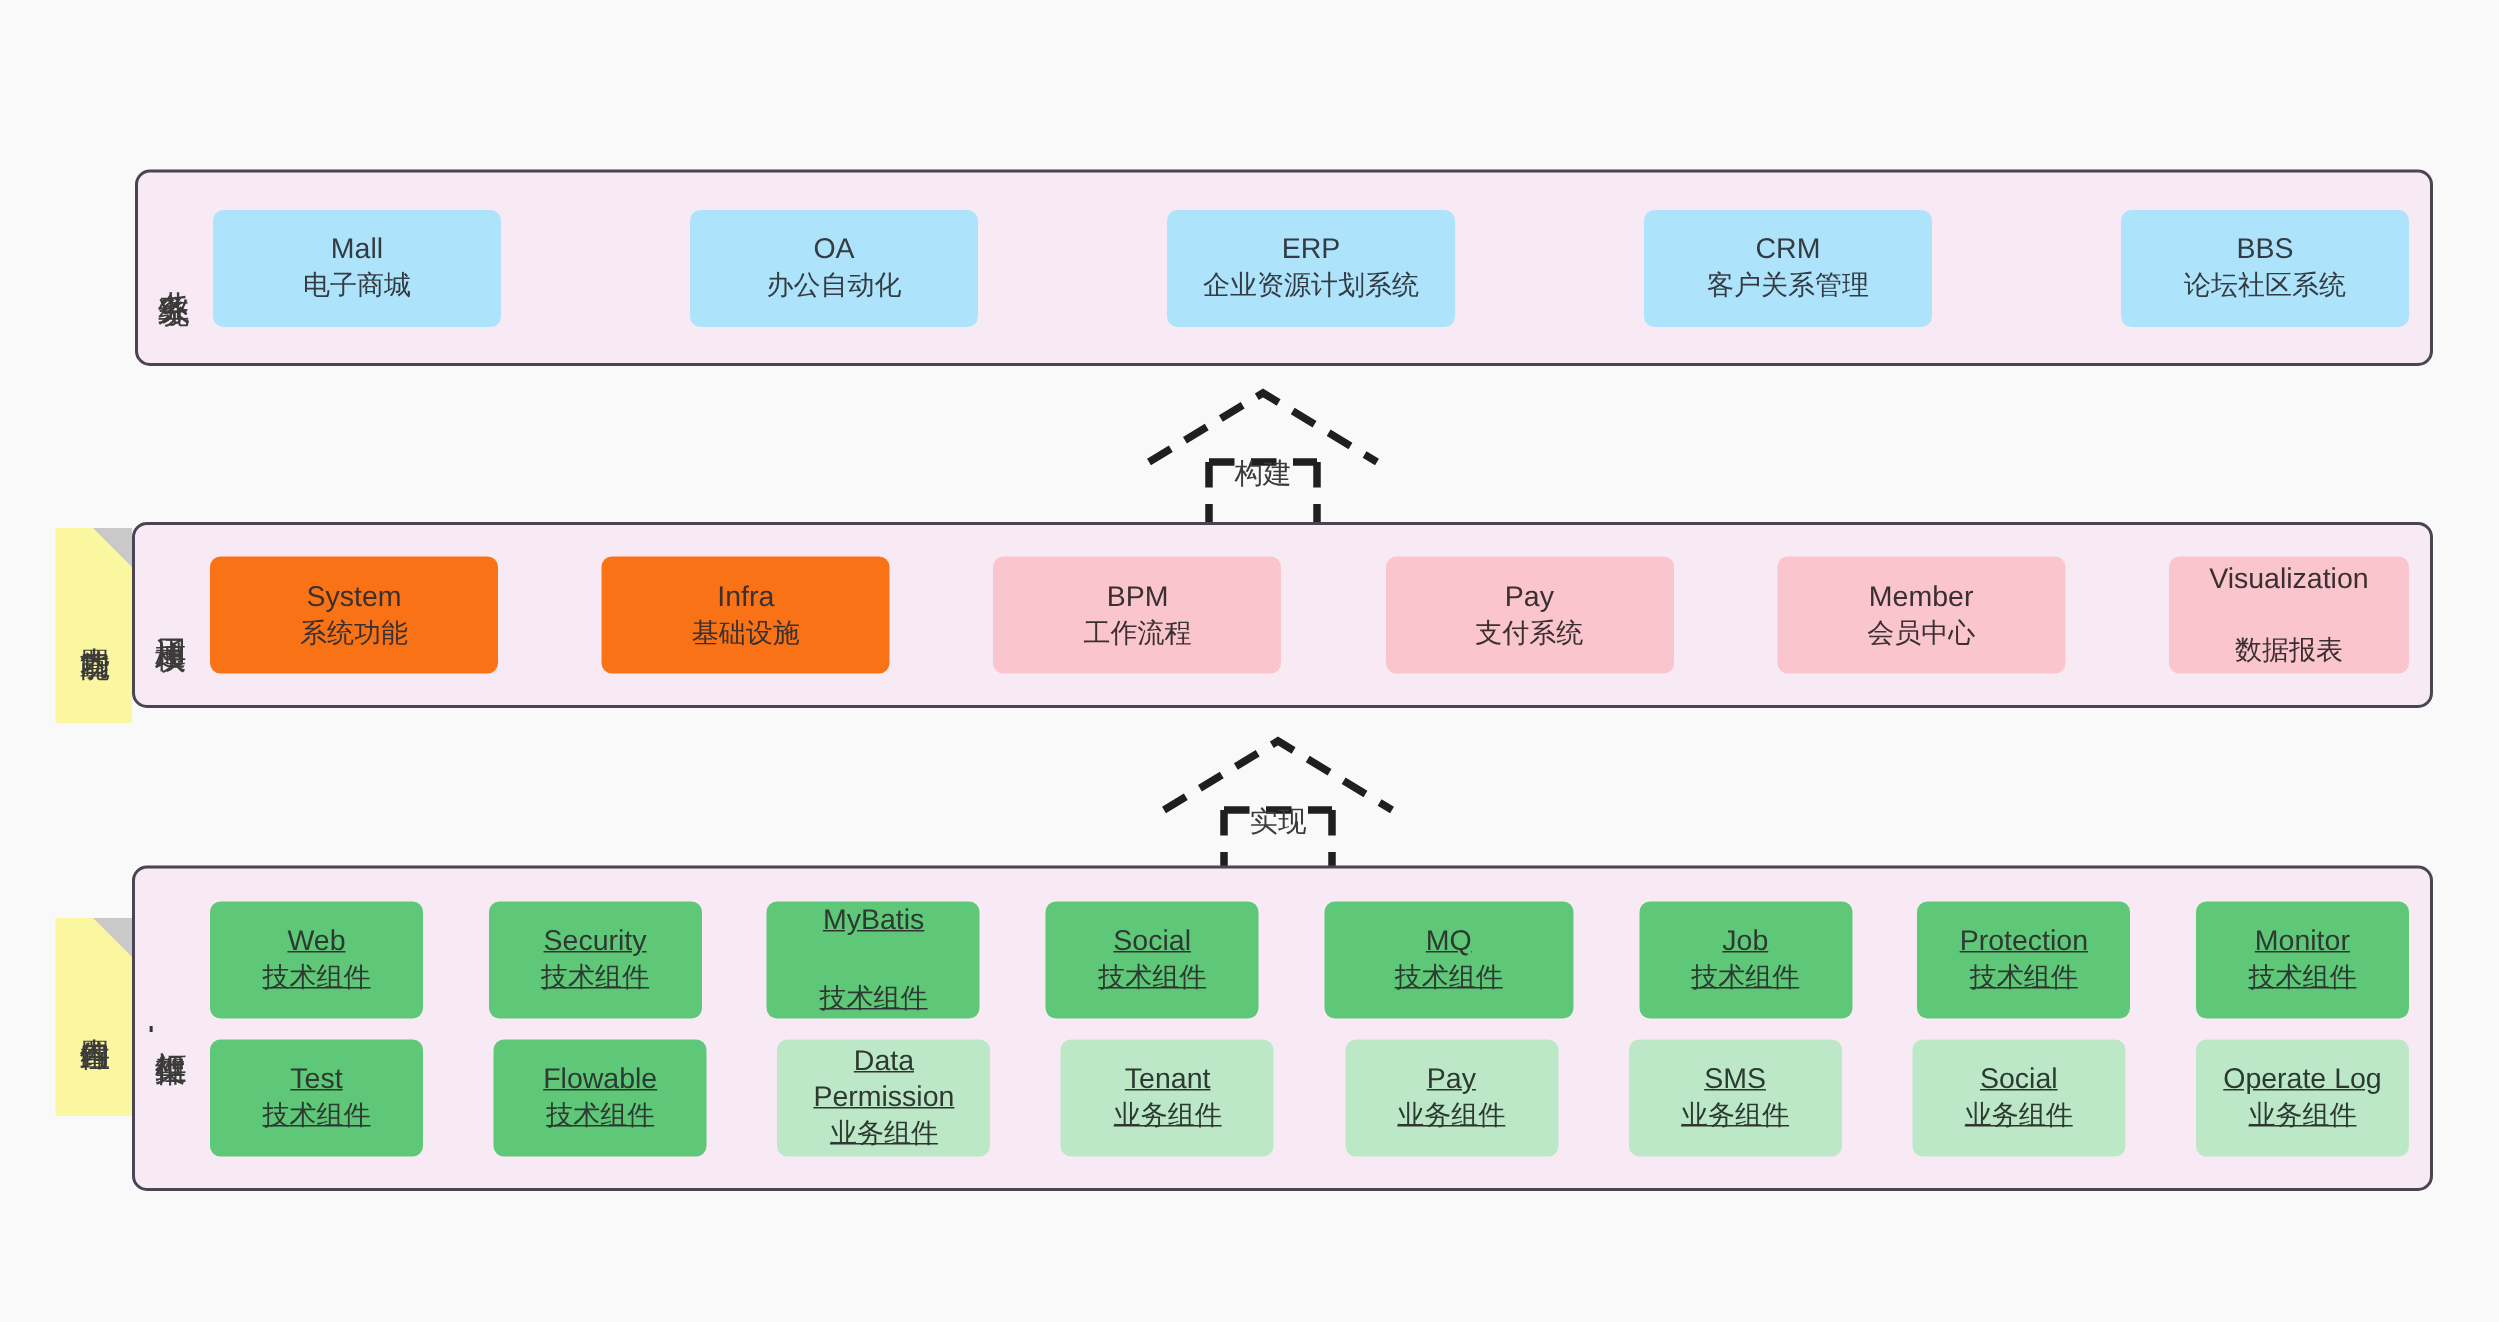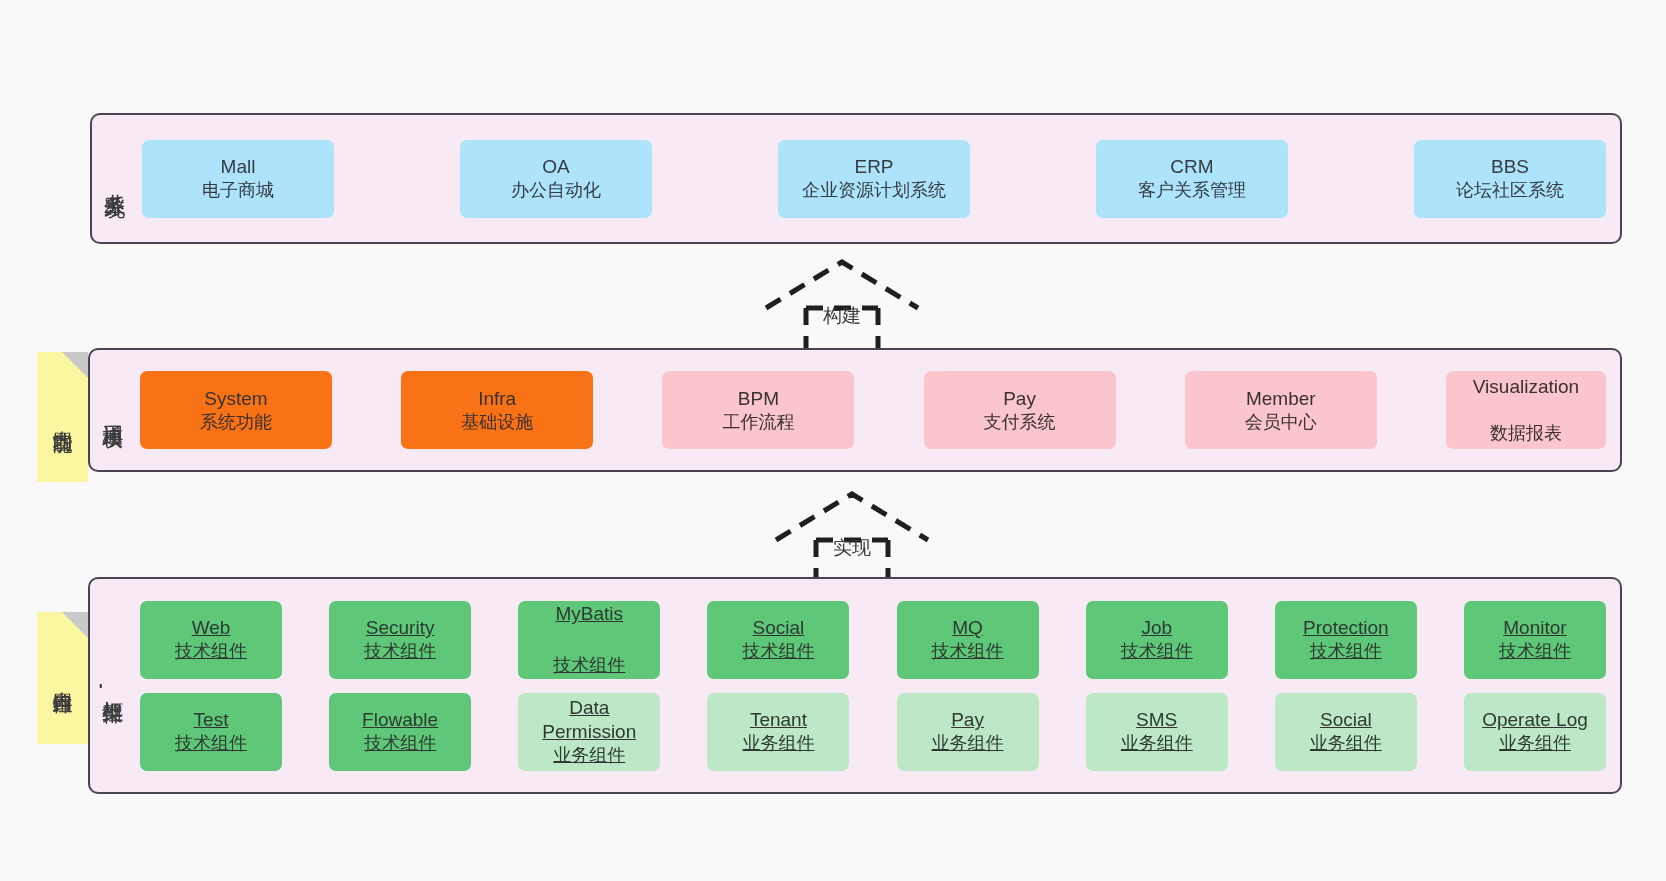--- a/index.html
+++ b/index.html
@@ -242,21 +242,21 @@
             <div class="cn">技术组件</div>
           </div>
           <div class="box c-green" style="width: 142px; height: 78px; gap: 28px;">
             <div class="en">MyBatis</div>
             <div class="cn">技术组件</div>
           </div>
           <div class="box c-green" style="width: 142px; height: 78px;">
             <div class="en">Social</div>
             <div class="cn">技术组件</div>
           </div>
-          <div class="box c-green" style="width: 142px; height: 78px;">
+          <div class="box c-green" style="width: 166px; height: 78px;">
             <div class="en">MQ</div>
             <div class="cn">技术组件</div>
           </div>
           <div class="box c-green" style="width: 142px; height: 78px;">
             <div class="en">Job</div>
             <div class="cn">技术组件</div>
           </div>
           <div class="box c-green" style="width: 142px; height: 78px;">
             <div class="en">Protection</div>
             <div class="cn">技术组件</div>

